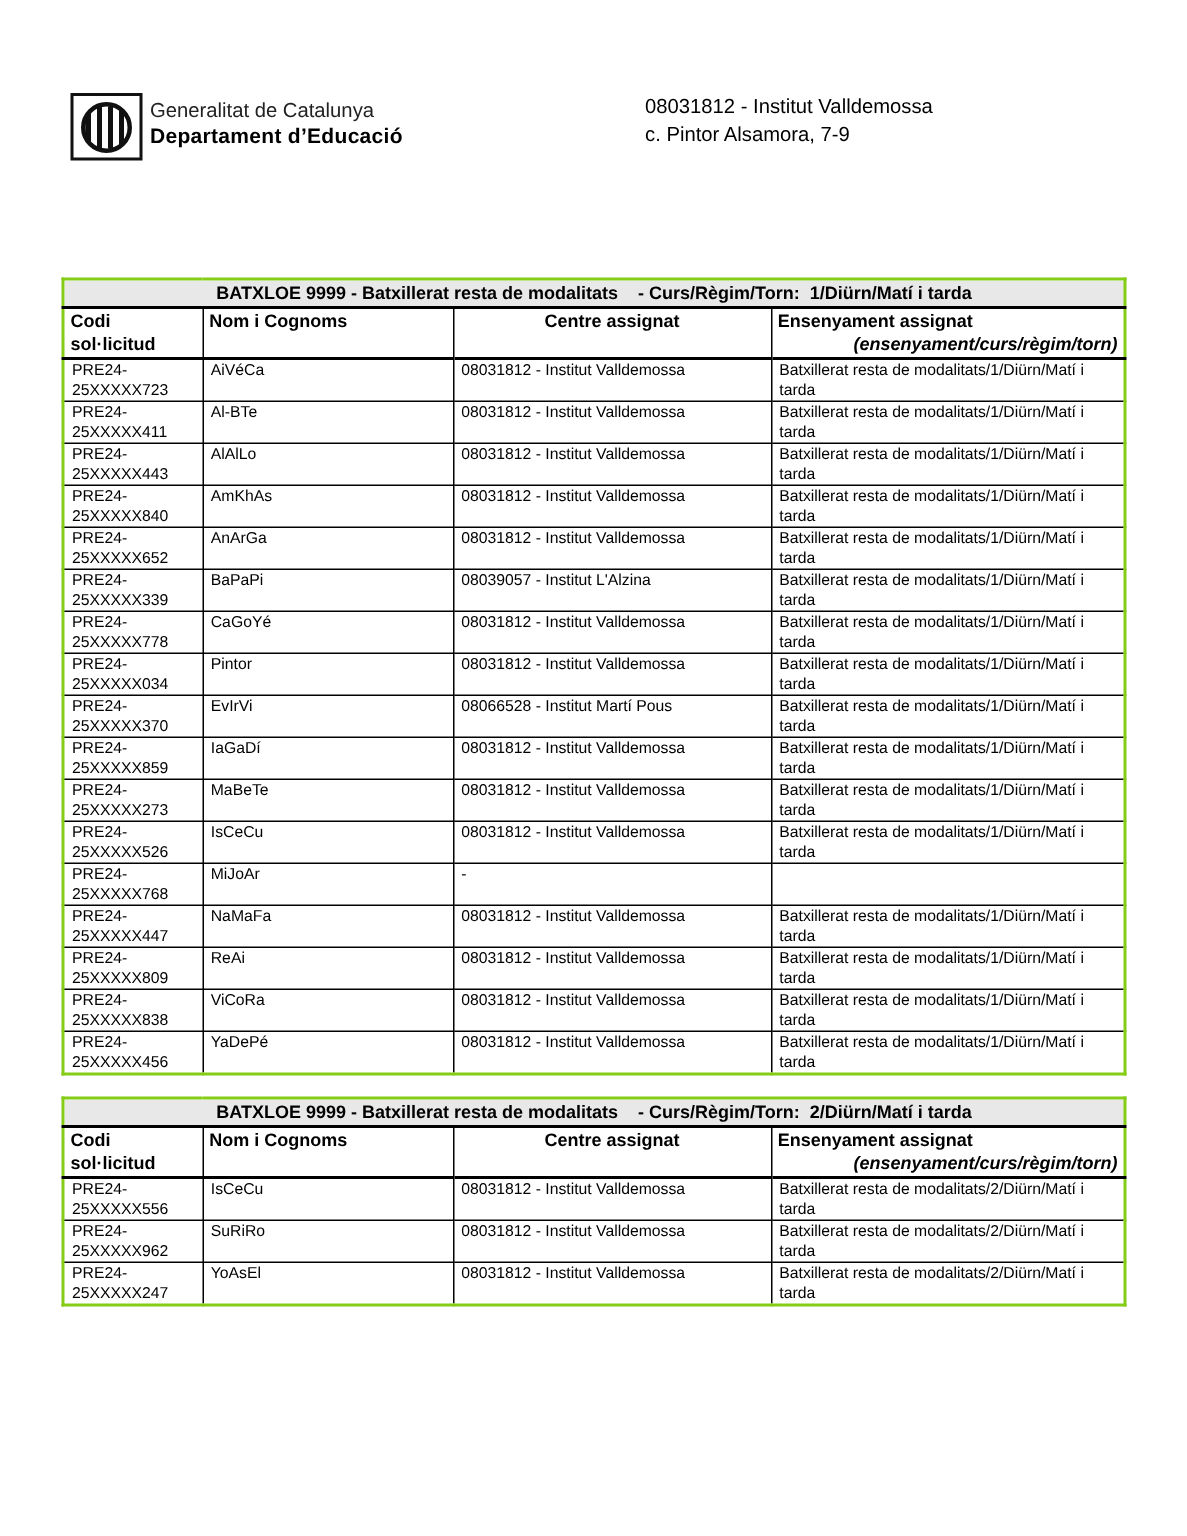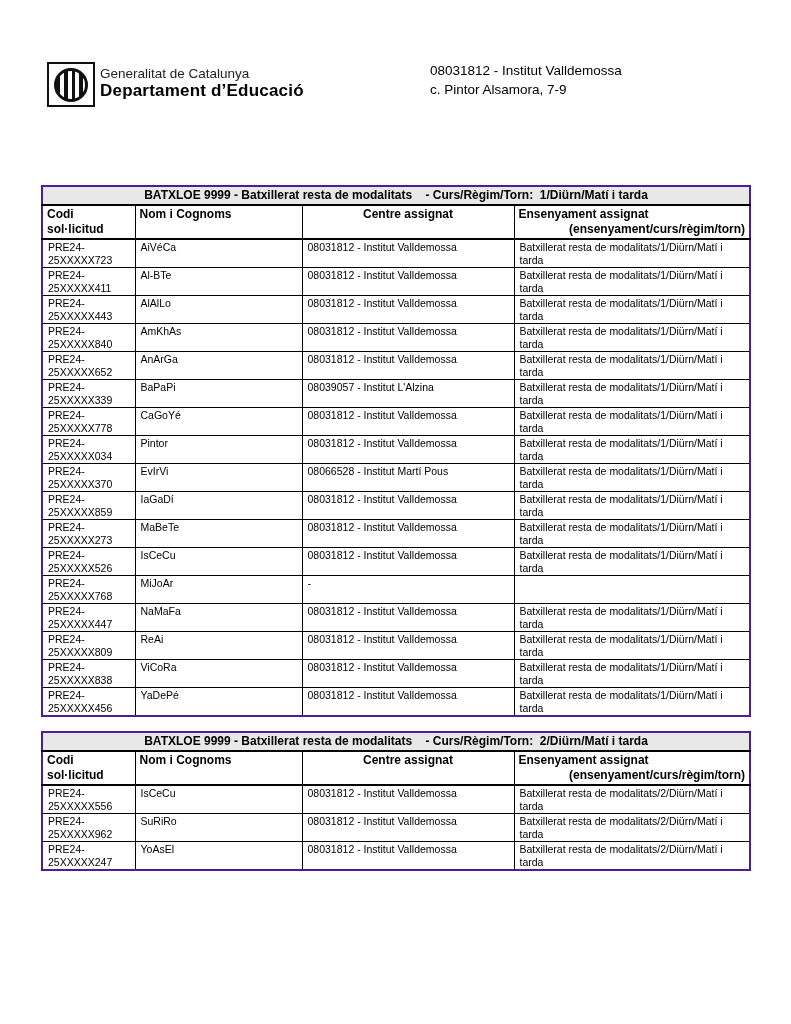--- a/index.html
+++ b/index.html
@@ -21,38 +21,38 @@
     display: flex; align-items: center; justify-content: center;
     background: #fff;
   }
   .logo-circle {
     width: 34px; height: 34px; border-radius: 50%;
     border: 3px solid #111;
     background: repeating-linear-gradient(90deg, #111 0 3.5px, #fdfdfd 3.5px 7.5px);
   }
   .org-text { padding-top: 4px; }
   .org-name { font-size: 13.5px; line-height: 16px; color: #222; }
-  .org-dept { font-size: 17px; line-height: 17px; font-weight: bold; letter-spacing: 0.2px; }
+  .org-dept { font-size: 14px; line-height: 17px; font-weight: bold; letter-spacing: 0.2px; }
 
   .center-info { position: absolute; left: 430px; top: 61px; font-size: 13.5px; line-height: 19px; }
 
   
   .titles {
     position: absolute; left: 45px; top: 126px; width: 703px;
     font-weight: bold; font-size: 14.5px; line-height: 19.5px;
     border-bottom: 2.5px solid #000; padding-bottom: 3px;
     white-space: pre-wrap;
   }
 
   
   .tables-wrap { position: absolute; left: 41px; top: 185px; width: 708px; }
   table.grid {
     width: 708px;
     border-collapse: collapse;
-    border: 2px solid #4c1d95;
+    border: 2px solid #84cc16;
     margin-bottom: 14px;
     table-layout: fixed;
   }
   table.grid th, table.grid td {
     border: 1px solid #000;
     vertical-align: top;
     overflow: hidden;
   }
   tr.group-row th {
     background: #e8e8e8;
@@ -63,21 +63,21 @@
     border-bottom: 2px solid #000;
   }
   tr.cols-row th {
     font-size: 12px; font-weight: bold;
     text-align: left;
     height: 33px; padding: 1px 4px;
     line-height: 15px;
     border-bottom: 2px solid #000;
   }
   tr.cols-row th.centre-col { text-align: center; }
-  tr.cols-row th .ens-sub { text-align: right; }
+  tr.cols-row th .ens-sub { text-align: right; font-style: italic; }
   tr.data-row { height: 28px; }
   tr.data-row td { font-size: 10.5px; line-height: 12.5px; padding: 1px 5px; }
   .codi-wrap { display: flex; flex-direction: column; justify-content: flex-end; height: 25px; }
 </style>
 </head>
 <body>
 
 <div class="page">
 
   <div class="org-block">

